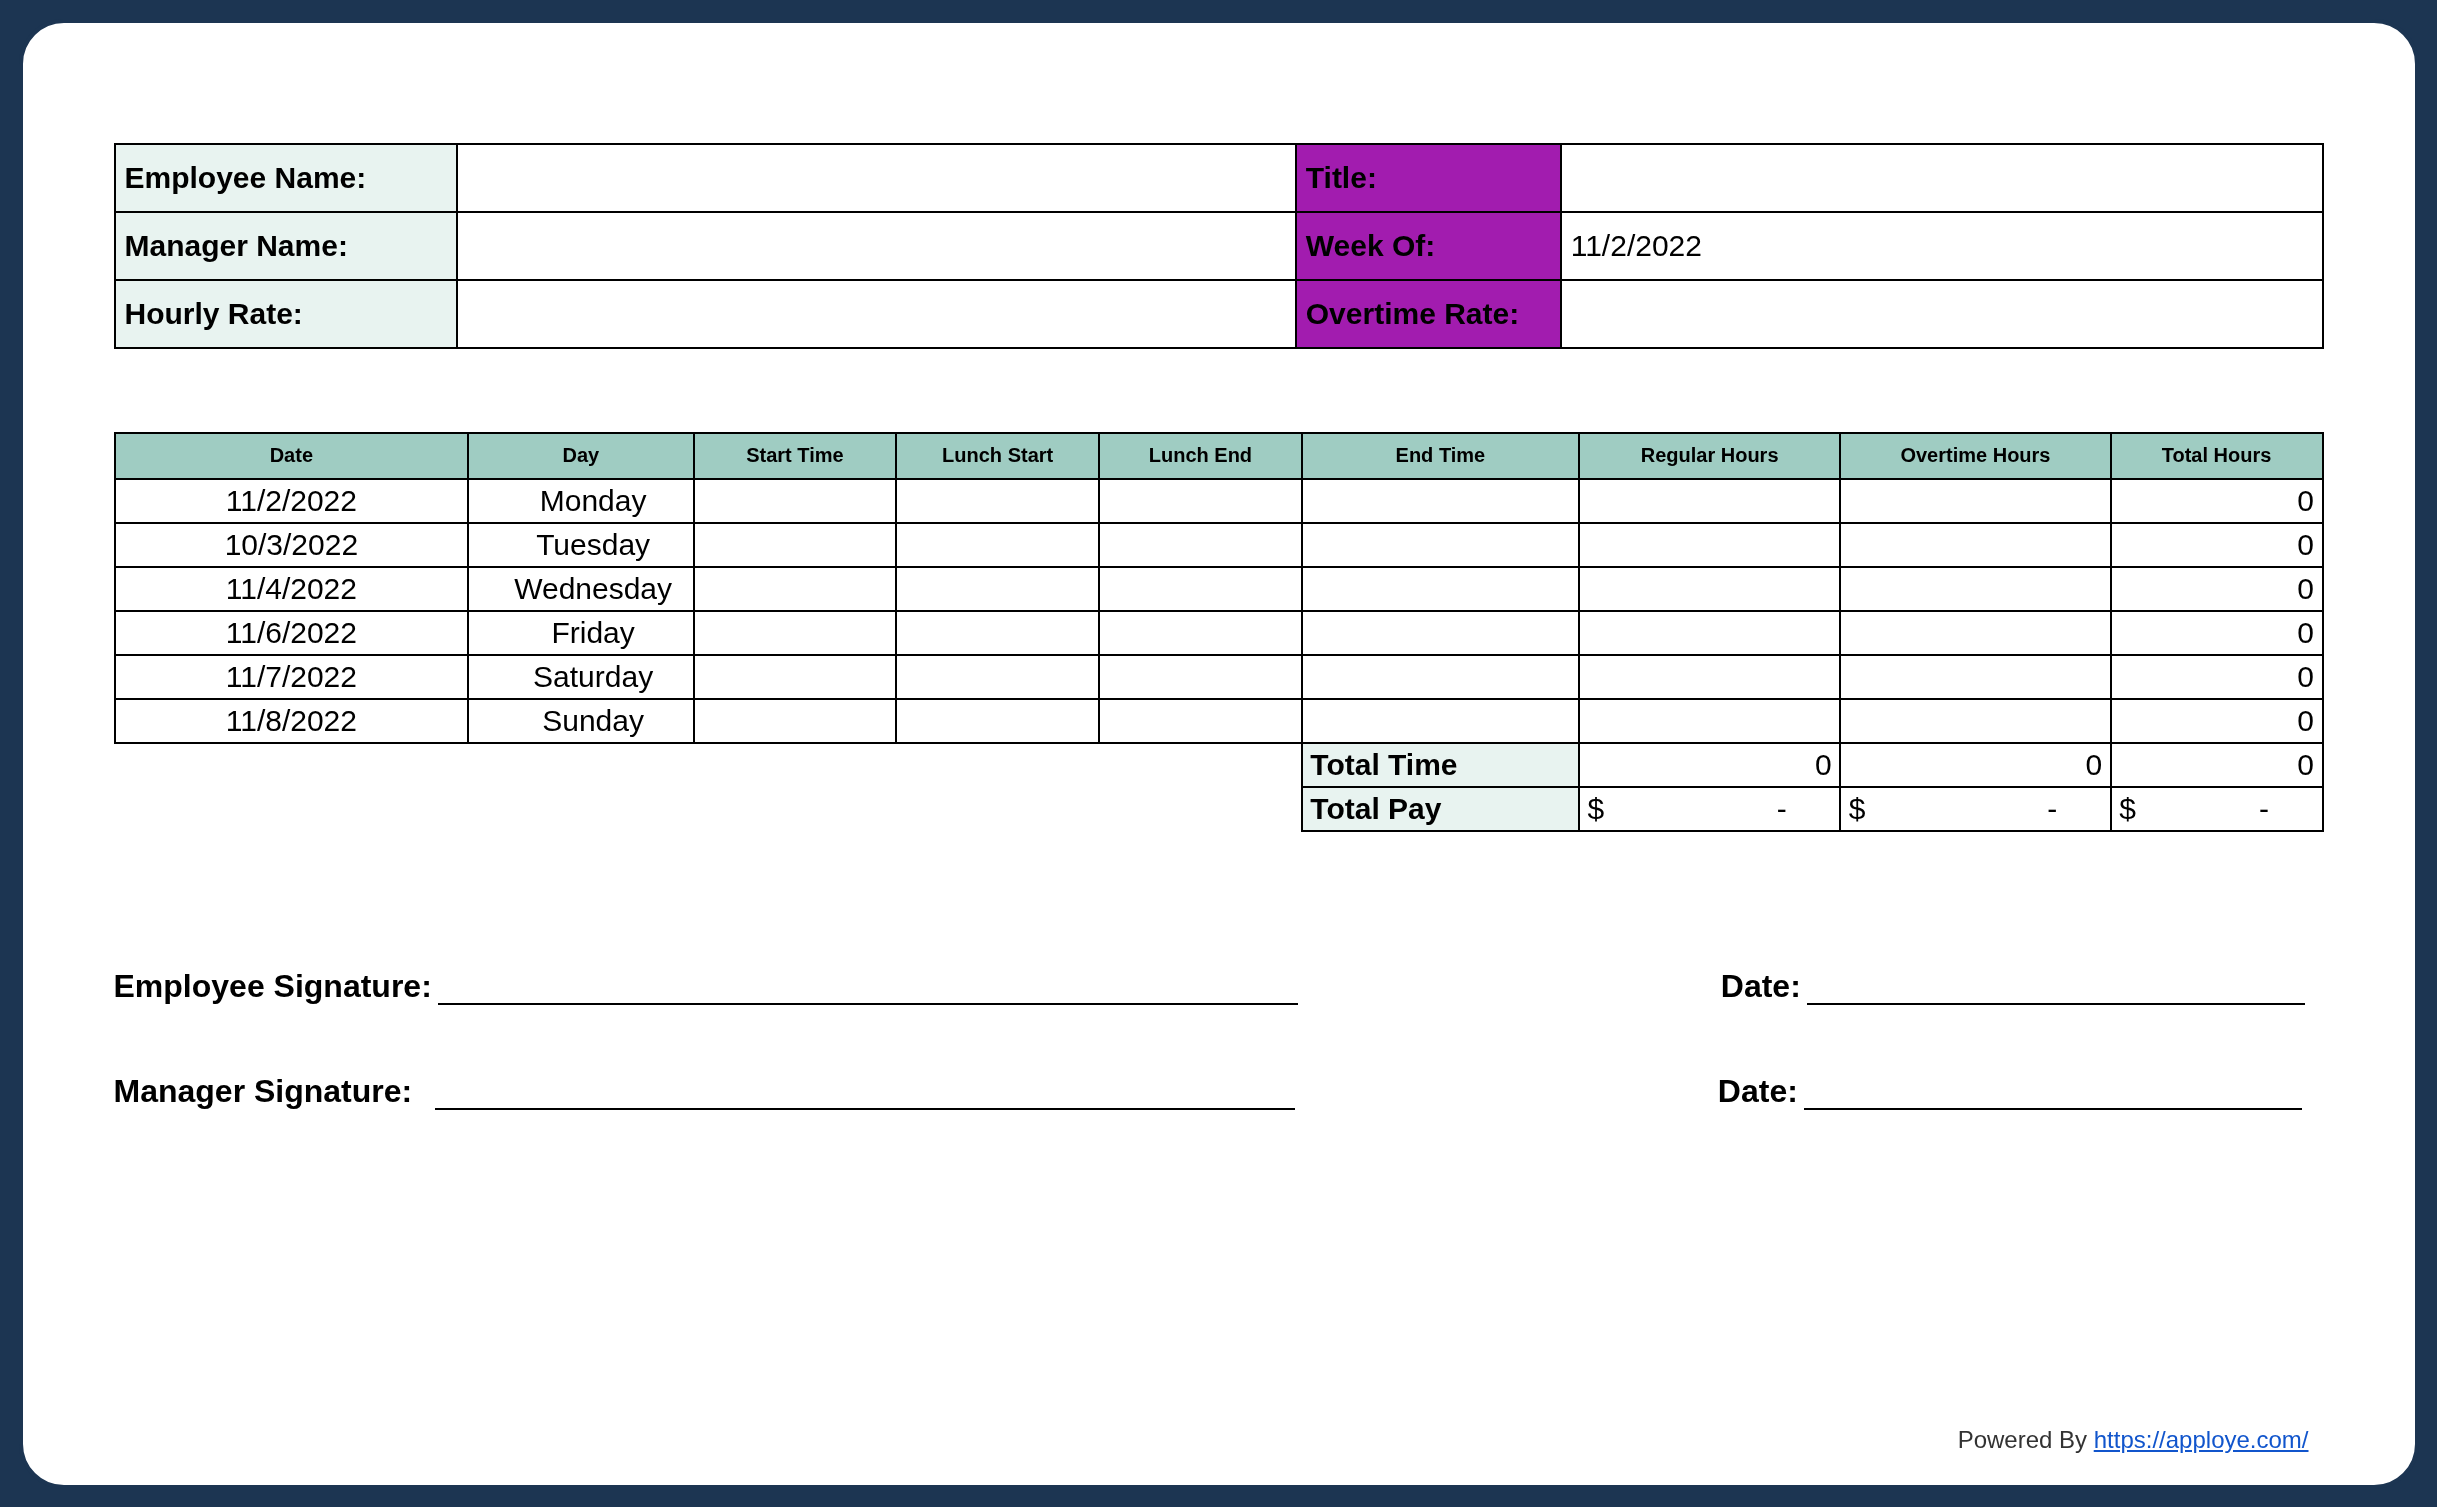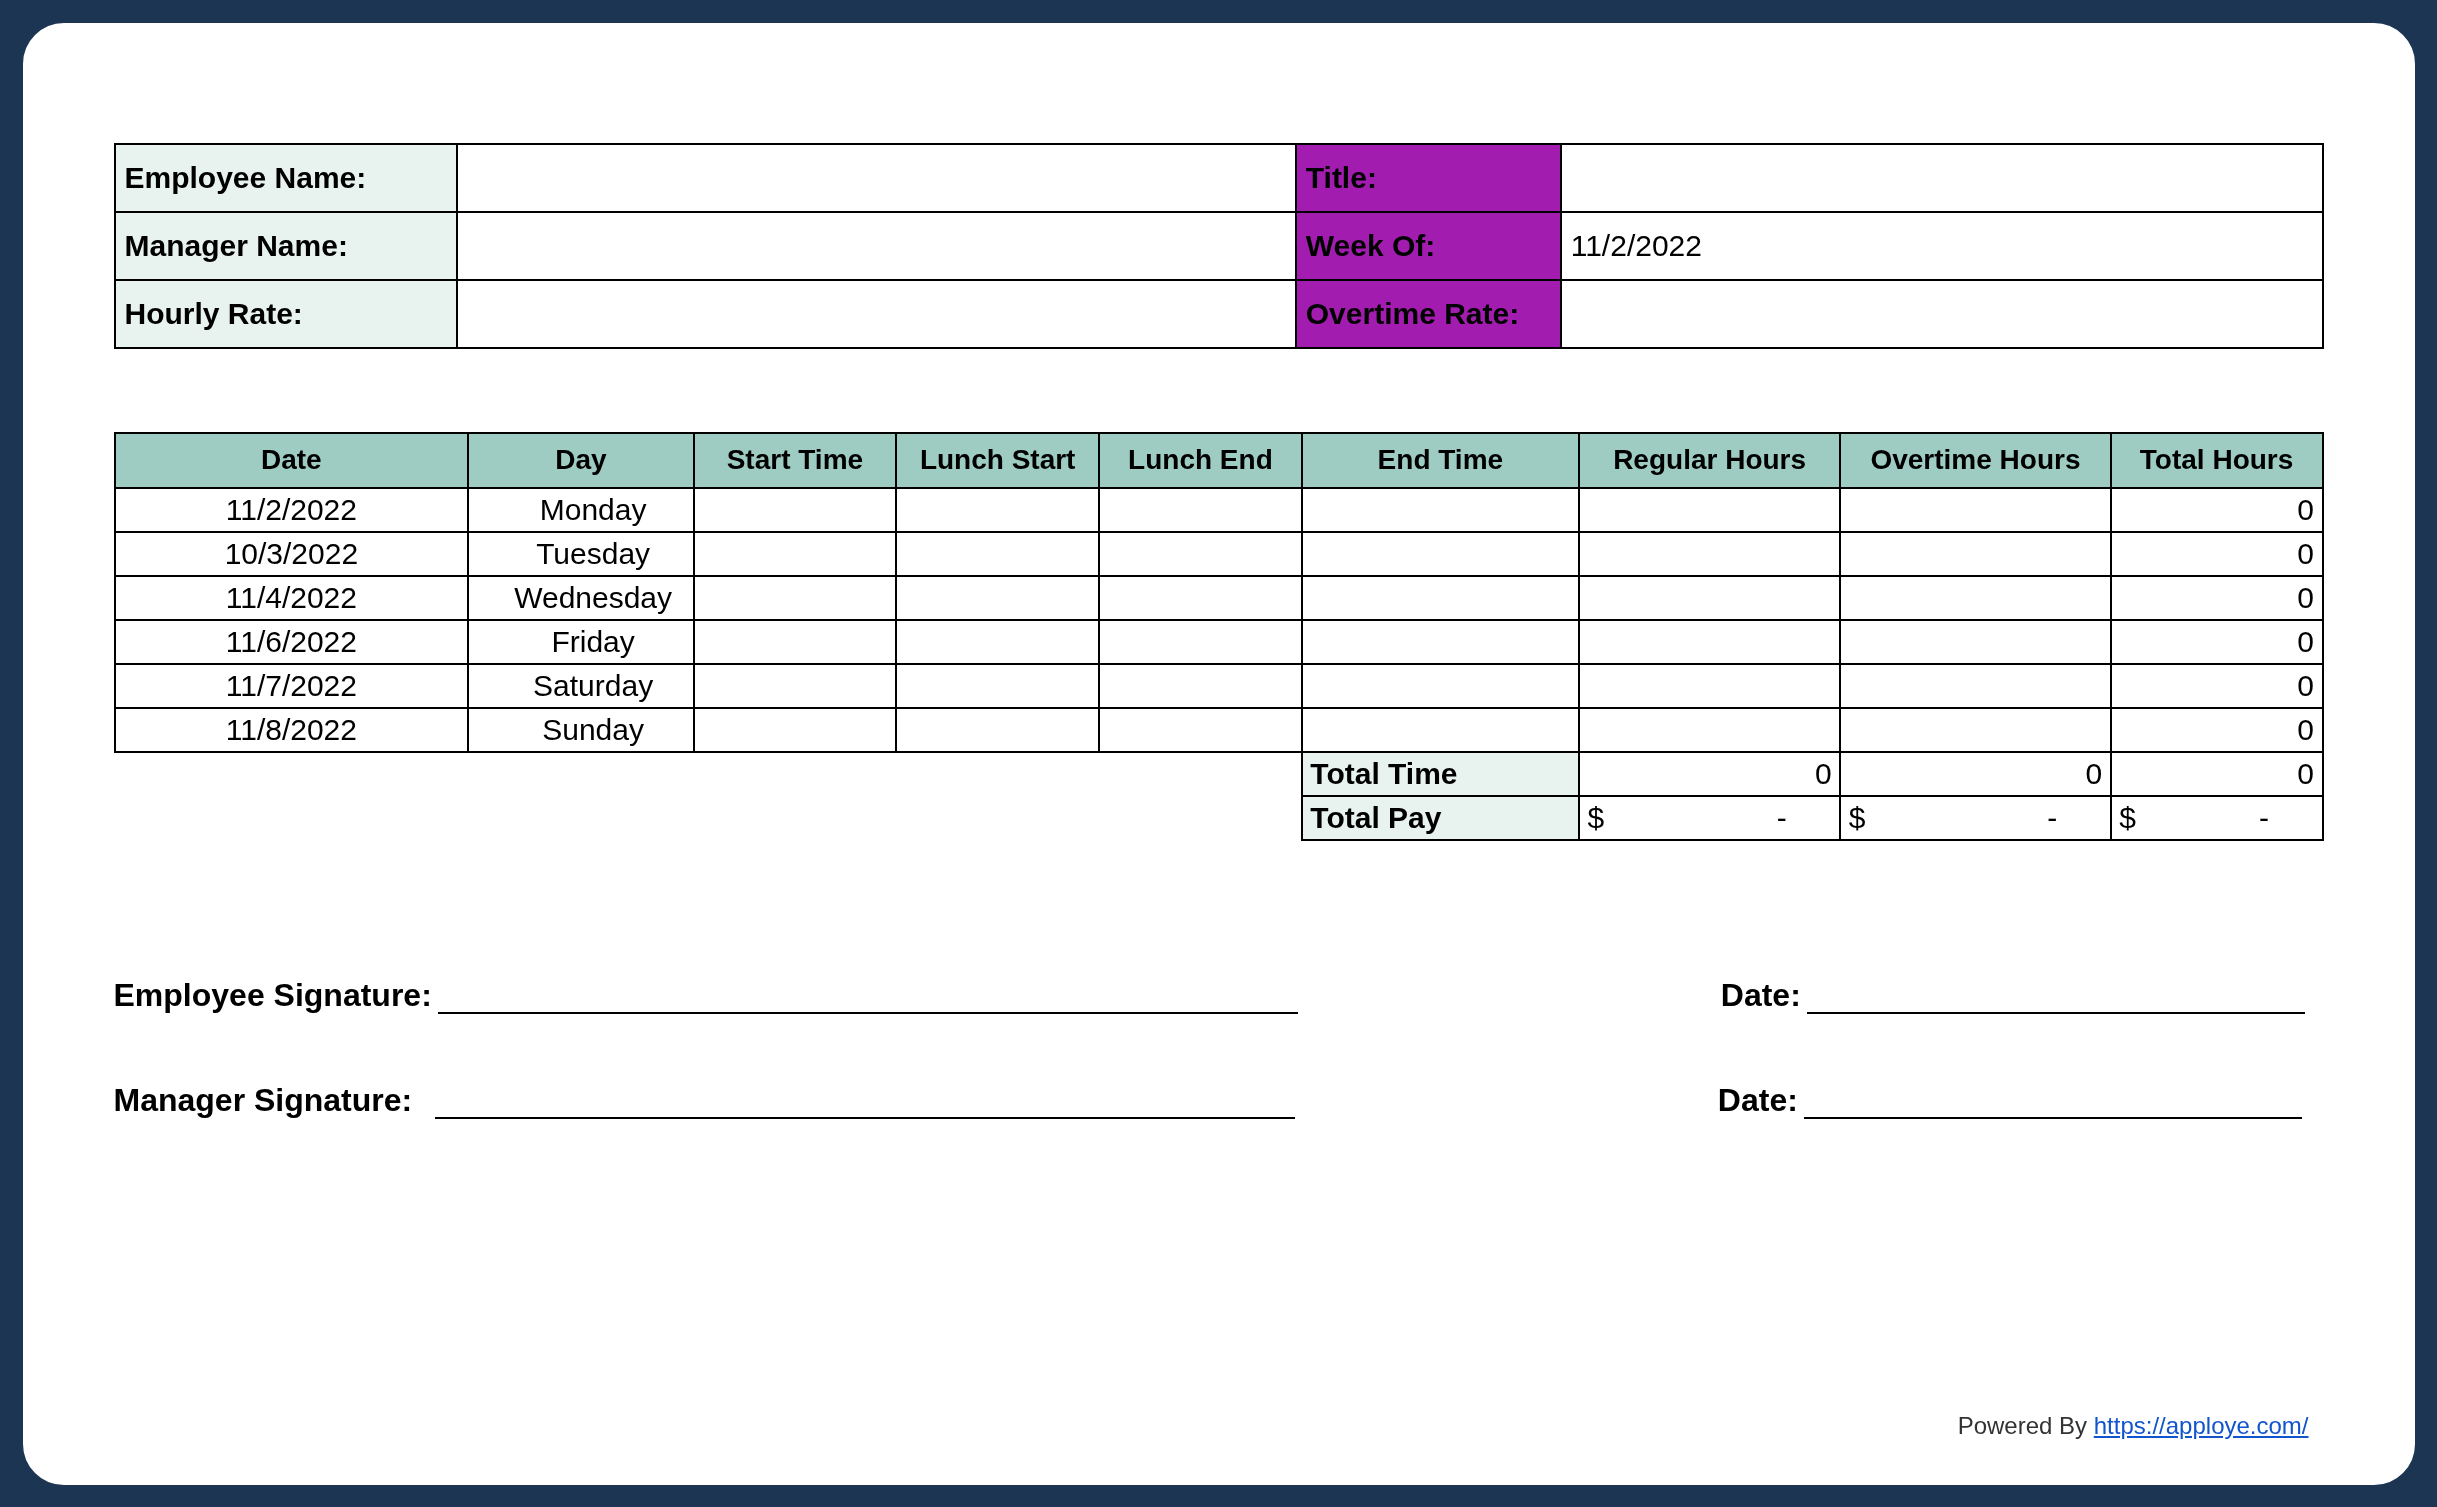--- a/index.html
+++ b/index.html
@@ -50,21 +50,21 @@
 
   
   .time-table {
     border-collapse: collapse;
     width: 100%;
     margin-top: 83px;
   }
   .time-table th {
     background: #9fccc2;
     border: 2.3px solid #000;
-    font-size: 28px;
+    font-size: 20px;
     font-weight: bold;
     padding: 10.6px 6px;
   }
   .time-table td {
     border: 2.3px solid #000;
     font-size: 30px;
     padding: 3px 7.5px;
     height: 44px;
     vertical-align: middle;
   }
@@ -106,21 +106,21 @@
     height: 35px;
   }
   .sig-line.long { width: 860px; }
   .sig-gap { width: 423px; }
   .sig-line.short { width: 498px; }
 
   
   .footer {
     position: absolute;
     right: 106px;
-    bottom: 45px;
+    bottom: 31px;
     font-size: 24px;
     color: #333;
   }
   .footer a { color: #1155cc; text-decoration: underline; }
 </style>
 </head>
 <body>
 
 <div class="sheet">
 

